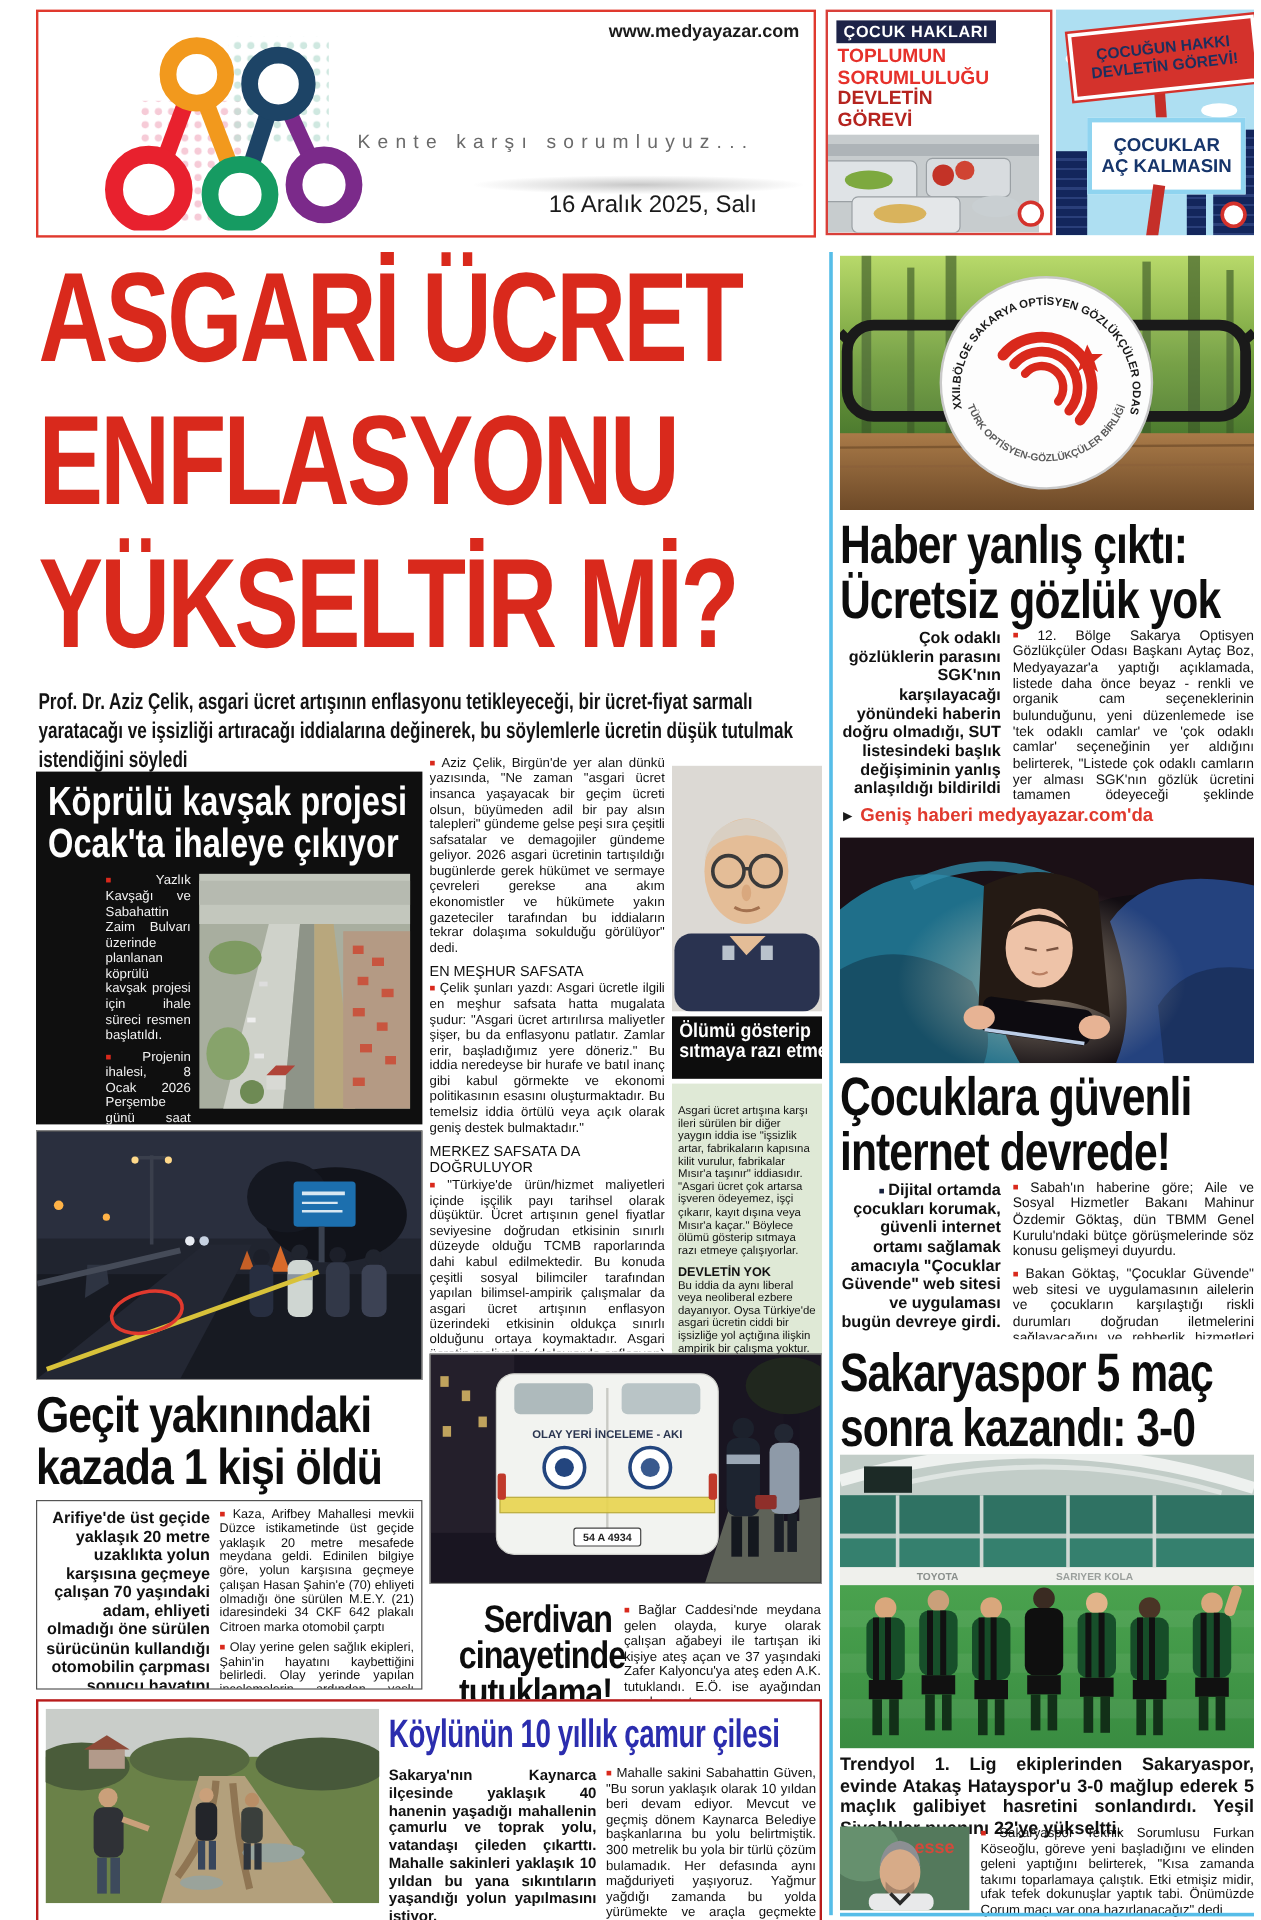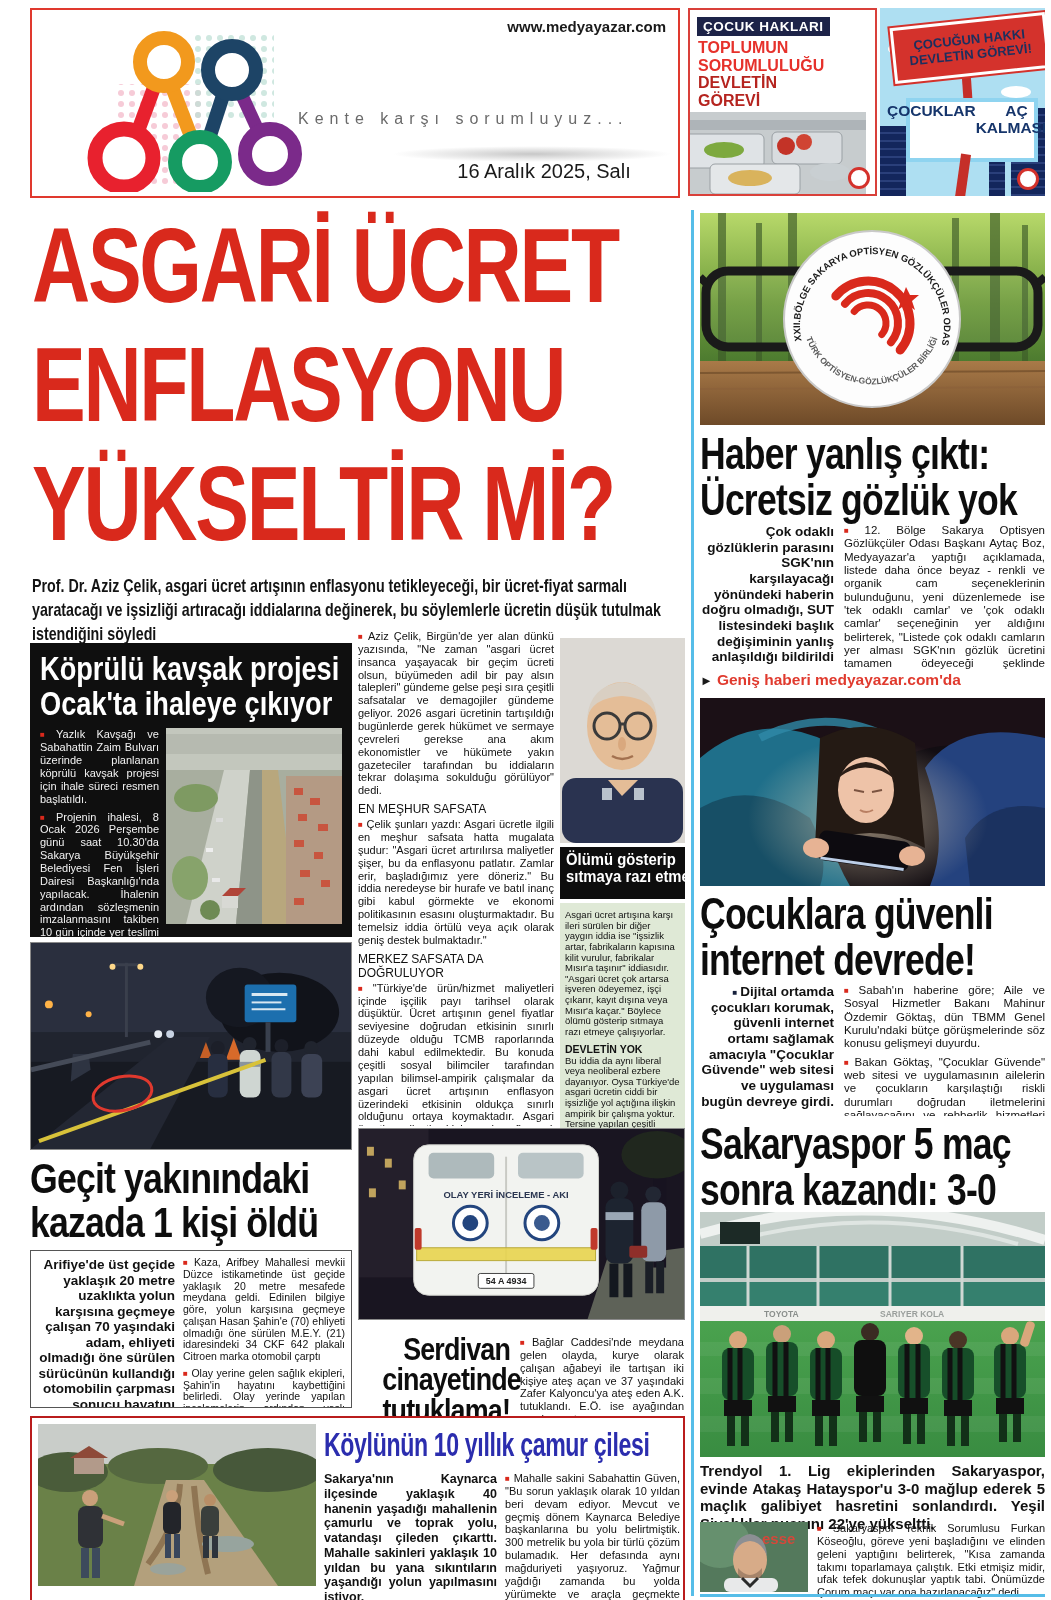--- a/index.html
+++ b/index.html
@@ -23,21 +23,21 @@
   .ad-p1 .l{margin-left:8px;font-size:16px;font-weight:bold;line-height:1.1;}
   .ad-red1{color:#e6312b;} .ad-red2{color:#b5241f;}
   .ad-p1-photo{position:absolute;left:0;right:0;bottom:0;height:82px;}
   .ad-p2{position:relative;width:178px;height:100%;background:#aedff2;overflow:hidden;}
   .cloud{position:absolute;background:#fff;border-radius:50%;}
   .sign1{position:absolute;left:12px;top:12px;width:150px;height:50px;background:#d4322c;border:3px solid #fff;
       box-shadow:0 0 0 2px #d4322c;transform:rotate(-6deg);display:flex;flex-direction:column;justify-content:center;
       text-align:center;color:#1c2f5e;font-weight:bold;font-size:13px;line-height:1.12;}
   .post1{position:absolute;left:84px;top:62px;width:9px;height:75px;background:#c52f29;transform:rotate(-4deg);}
   .sign2{position:absolute;left:26px;top:90px;width:124px;height:56px;background:#fff;border:4px solid #8fd4f0;
-      display:flex;flex-direction:row;justify-content:center;text-align:center;color:#16356b;font-weight:bold;
+      display:flex;flex-direction:column;justify-content:center;text-align:center;color:#16356b;font-weight:bold;
       font-size:15.5px;line-height:1.1;}
   .bldg{position:absolute;bottom:0;background:repeating-linear-gradient(#13265c 0 6px,#2a3f7a 6px 8px);}
   .tip-dot{position:absolute;width:16px;height:16px;border-radius:50%;background:#fff;border:3px solid #d4322c;}
   
   .lead-line{left:32px;width:648px;font-weight:bold;color:#d9291c;font-size:106px;line-height:1;
       white-space:nowrap;transform:scaleX(.76);transform-origin:0 0;letter-spacing:-3px;}
   .subtitle{left:32px;top:574px;width:860px;transform:scaleX(.75);transform-origin:0 0;
       font-size:19px;font-weight:bold;line-height:1.25;color:#141414;}
   
   .vline{left:691px;top:210px;width:3px;height:1386px;background:#56bde8;}
@@ -45,38 +45,38 @@
   .body-p{margin:0 0 5px 0;font-size:11px;line-height:1.17;text-align:justify;}
   .bu{color:#d9291c;font-size:8px;margin-right:3px;vertical-align:1px;}
   .bu-k{color:#16203c;font-size:8px;margin-right:3px;vertical-align:1px;}
   .subhead{font-size:12px;font-weight:normal;margin:5px 0 2px 0;}
   .photo-frame{border:1px solid #8a8a8a;box-sizing:border-box;background:#222;}
   .blk-head{font-weight:bold;color:#0d0d0d;letter-spacing:-1px;white-space:nowrap;}
   
   .kv-box{left:30px;top:643px;width:322px;height:294px;background:#0f0f0f;color:#fff;box-sizing:border-box;
       padding:8px 10px;overflow:hidden;}
   .kv-line{font-size:34px;font-weight:bold;white-space:nowrap;transform:scaleX(.8);transform-origin:0 0;line-height:1.02;}
-  .kv-body{margin-top:8px;overflow:hidden;}
+  .kv-body{margin-top:8px;overflow:hidden;margin-left:48px;}
   .kv-photo{float:right;width:176px;height:196px;margin-left:7px;margin-bottom:2px;}
   .kv-box .body-p{color:#f2f2f2;font-size:11px;}
   
   .kaza-h{left:30px;font-size:42px;transform:scaleX(.85);transform-origin:0 0;line-height:1.0;}
   .kaza-box{left:30px;top:1250px;width:322px;height:158px;border:1px solid #555;box-sizing:border-box;
       padding:6px;display:flex;gap:8px;overflow:hidden;}
   .kaza-intro{width:46%;font-size:13.5px;font-weight:bold;line-height:1.15;text-align:right;}
   .kaza-body{width:54%;}
   .kaza-body .body-p{font-size:10.5px;line-height:1.12;}
   
   .celik-text{left:358px;top:630px;width:196px;height:496px;overflow:hidden;}
   .celik-photo{left:560px;top:638px;width:125px;height:205px;}
   .celik-title{left:560px;top:847px;width:125px;height:52px;background:#0d0d0d;color:#fff;box-sizing:border-box;
       padding:4px 6px;font-weight:bold;font-size:16.5px;line-height:1.05;}
   .celik-title div{white-space:nowrap;transform:scaleX(.9);transform-origin:0 0;}
   .green-box{left:560px;top:903px;width:125px;height:267px;background:#dfe9d6;box-sizing:border-box;
-      padding:7px 5px;overflow:hidden;}
+      padding:18px 5px;overflow:hidden;}
   .green-box .body-p{font-size:9.5px;line-height:1.12;text-align:left;}
   .green-sub{font-size:10.5px;font-weight:bold;margin:3px 0 1px 0;}
   
   .van-photo{left:358px;top:1128px;width:327px;height:192px;}
   .sd-head{left:358px;top:1334px;width:152px;text-align:right;font-weight:bold;font-size:32px;line-height:.95;
       letter-spacing:-1px;color:#0d0d0d;}
   .sd-head div{white-space:nowrap;transform:scaleX(.84);transform-origin:100% 50%;}
   .sd-body{left:520px;top:1336px;width:164px;}
   .sd-body .body-p{font-size:11px;}
   

